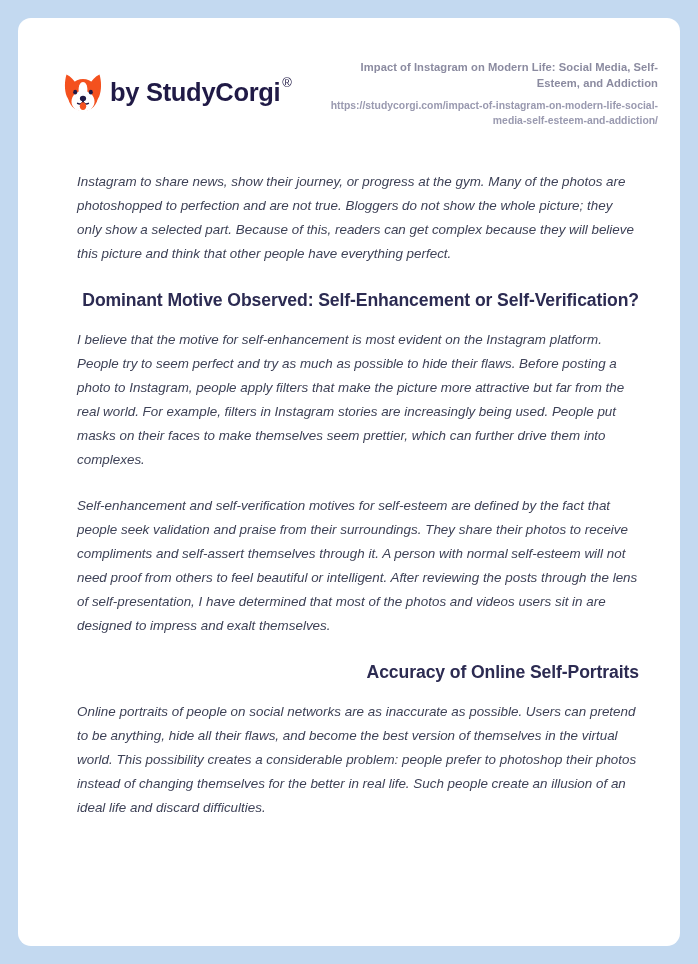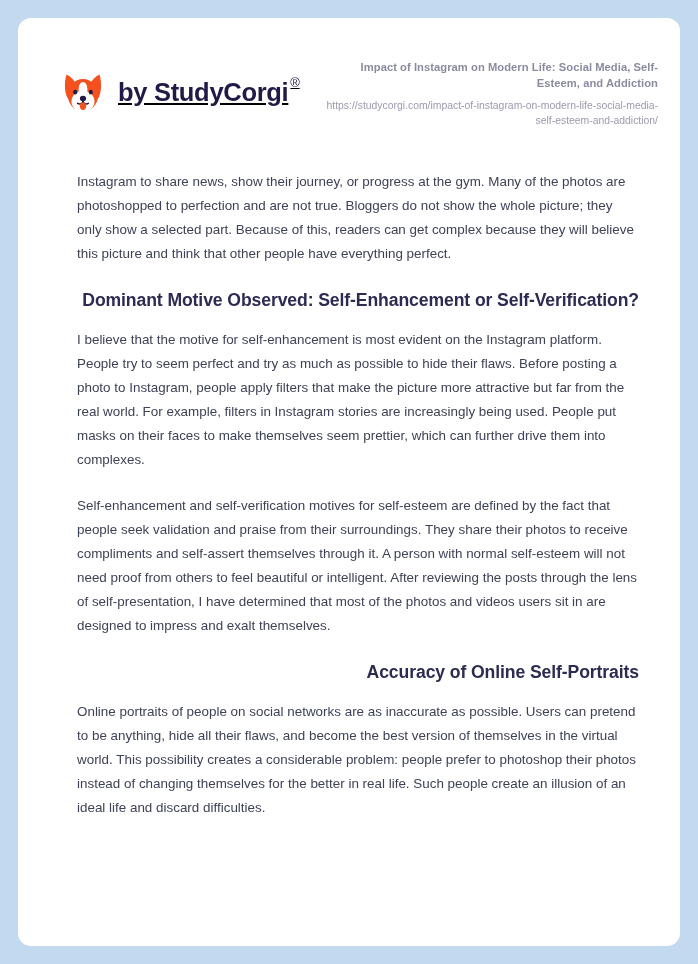--- a/index.html
+++ b/index.html
@@ -36,22 +36,21 @@
     display: flex;
     align-items: center;
     justify-content: space-between;
     padding: 40px 22px 0 41px;
     box-sizing: border-box;
   }
   .brand {
     display: flex;
     align-items: center;
     flex: 0 0 auto;
-    gap: 11px;
-    text-decoration: underline;
+    gap: 3px;
   }
   .corgi-logo {
     width: 48px;
     height: 48px;
     display: block;
     flex: 0 0 auto;
   }
   .brand-text {
     font-size: 25.5px;
     font-weight: bold;
@@ -79,37 +78,38 @@
   .header-title {
     font-size: 11.2px;
     font-weight: bold;
     color: #8b8ba0;
     line-height: 1.42;
     letter-spacing: 0.05px;
     margin: 0 0 6px 12px;
   }
   .header-url {
     font-size: 10.4px;
-    font-weight: normal;
+    font-weight: bold;
     color: #9a9ab0;
     line-height: 1.45;
     margin: 0;
     word-break: break-word;
   }
   
   .doc-body {
     padding: 42px 41px 0 59px;
     box-sizing: border-box;
   }
   .doc-body p {
     font-size: 13.4px;
     line-height: 24px;
     color: #3e4257;
     margin: 0 0 22px 0;
     letter-spacing: 0.01px;
+    font-style: italic;
   }
   .doc-body h2 {
     font-size: 17.6px;
     font-weight: bold;
     color: #2c2b52;
     line-height: 24px;
     margin: 20px 0 16px 0;
     letter-spacing: -0.1px;
     text-align: right;
   }

